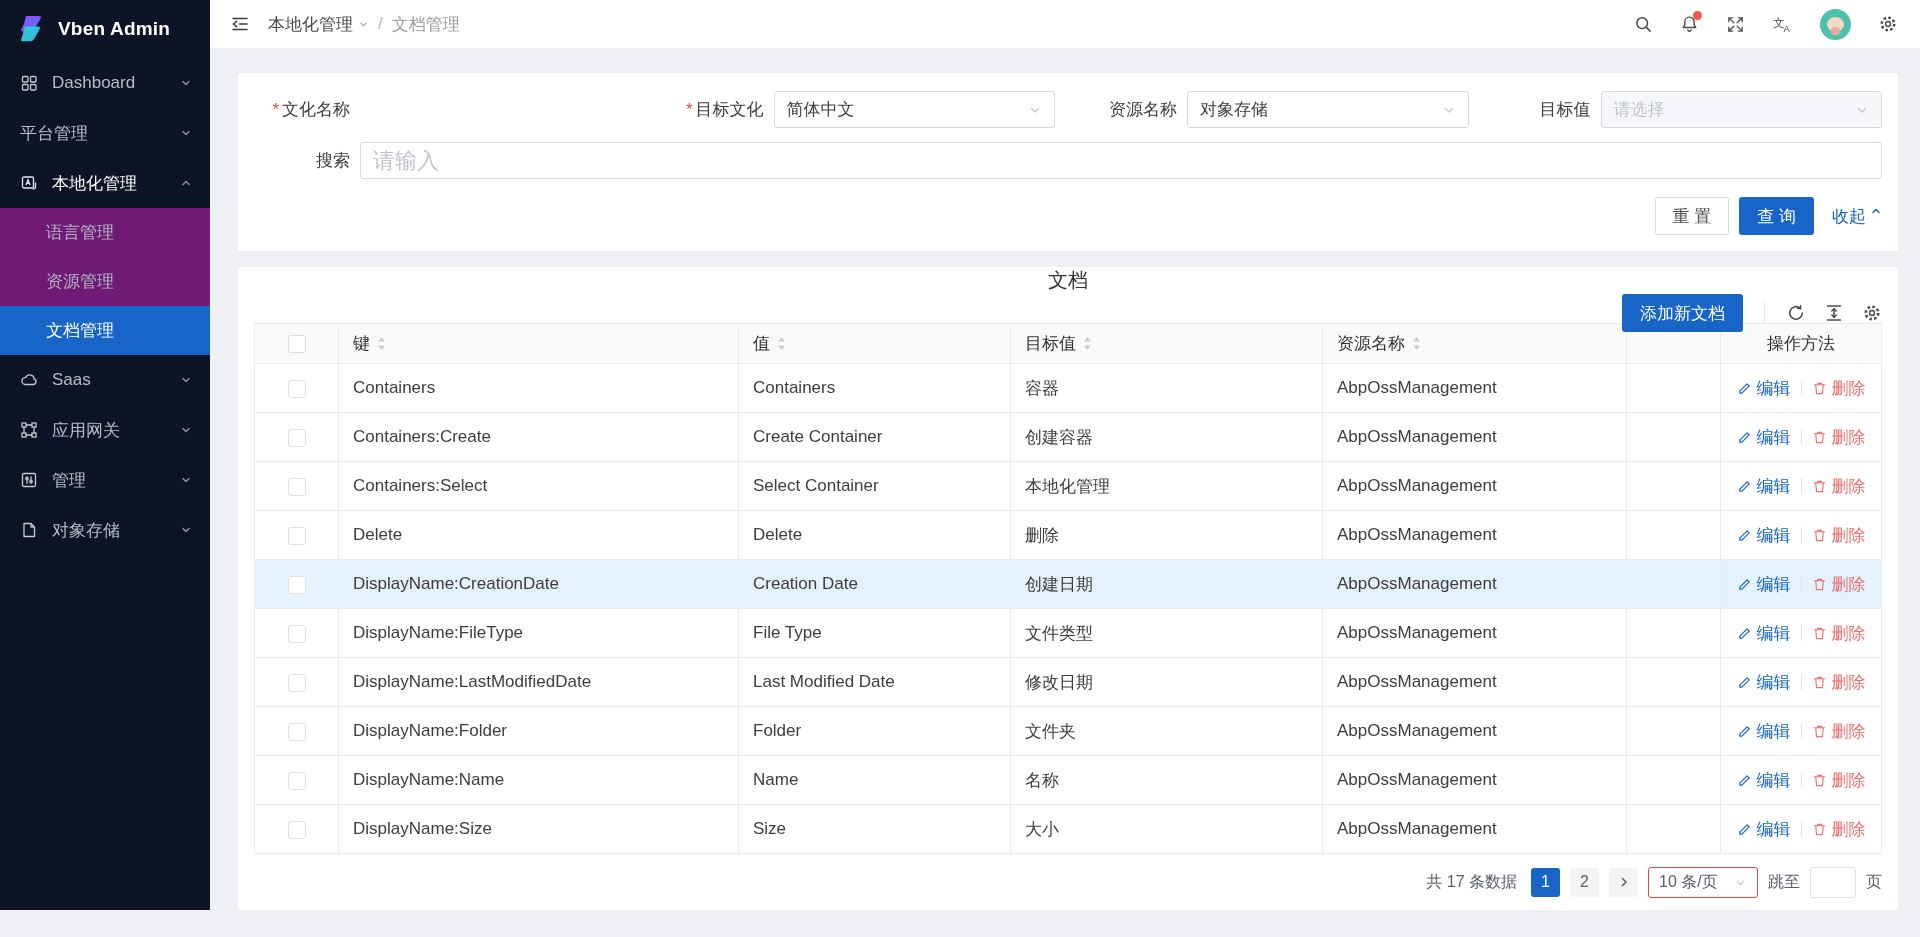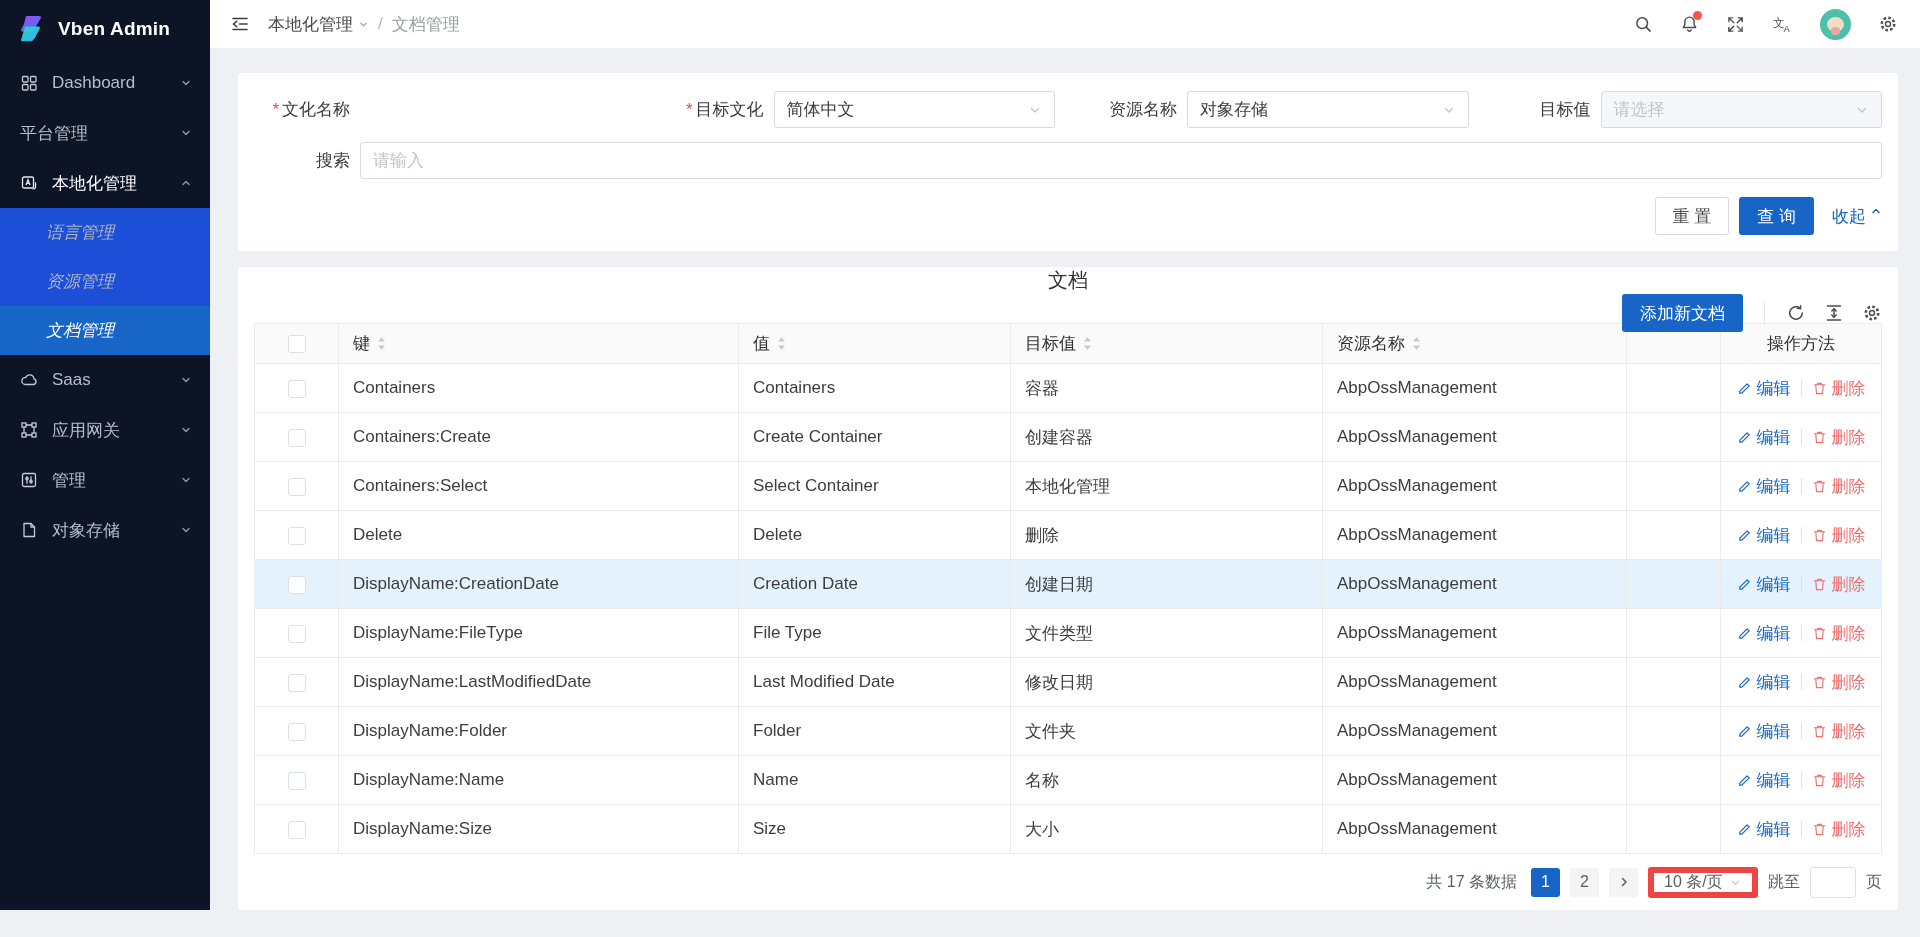--- a/index.html
+++ b/index.html
@@ -8,21 +8,21 @@
   .app { display:flex; width:1920px; height:910px; }
 
   
   .sidebar { width:210px; flex-shrink:0; background:#0d1425; display:flex; flex-direction:column; }
   .logo { height:58px; display:flex; align-items:center; gap:10px; padding-left:16px; cursor:pointer; }
   .logo-title { color:#fff; font-size:19px; font-weight:bold; letter-spacing:.2px; }
   .menu-item { height:50px; display:flex; align-items:center; padding:0 18px 0 20px; color:#b7bdc9; cursor:pointer; }
   .menu-item .mi-icon { width:20px; height:20px; margin-right:12px; display:flex; align-items:center; }
   .menu-item .mi-chev { margin-left:auto; color:#8f96a5; display:flex; }
   .menu-item.expanded { color:#fff; }
-  .submenu { background:#1d4ed8;font-style:italic; }
+  .submenu { background:#701a75; }
   .submenu-item { height:49px; display:flex; align-items:center; padding-left:46px; color:#b0b6c2; cursor:pointer; }
   .submenu-item.active { background:#1765c7; color:#fff; }
 
   
   .main { flex:1; min-width:0; display:flex; flex-direction:column; }
   .topbar { height:49px; background:#fff; border-bottom:1px solid #edeff1; display:flex; align-items:center; padding:0 22px 0 20px; }
   .fold { margin-right:18px; display:flex; cursor:pointer; color:#3c3c3c; }
   .breadcrumb { display:flex; align-items:center; gap:9px; }
   .bc-item { display:flex; align-items:center; gap:5px; color:#4a4a4a; cursor:pointer; }
   .bc-item .chev { color:#9aa0a8; display:flex; }
@@ -43,21 +43,21 @@
   .filter-card { padding:18px 16px 16px; }
   .filter-grid { display:grid; grid-template-columns:repeat(4,1fr); column-gap:26px; }
   .field { display:flex; align-items:center; min-width:0; }
   .field .flabel, .filter-row2 .flabel { width:96px; flex-shrink:0; text-align:right; margin-right:10px; color:#3c3c3c; white-space:nowrap; }
   .req { color:#f53f3f; margin-right:3px; }
   .select { flex:1; min-width:0; height:37px; border:1px solid #d9d9d9; border-radius:3px; background:#fff; display:flex; align-items:center; padding:0 12px; cursor:pointer; }
   .select .chev { margin-left:auto; color:#c0c4cc; display:flex; }
   .select.disabled { background:#f5f7fa; cursor:not-allowed; }
   .placeholder { color:#c0c4cc; }
   .filter-row2 { display:flex; align-items:center; margin-top:14px; }
-  .filter-row2 input { flex:1; height:37px; border:1px solid #d9d9d9; border-radius:3px; padding:0 12px; font-size:17px; font-family:inherit; outline:none; color:#3c3c3c; }
+  .filter-row2 input { flex:1; height:37px; border:1px solid #d9d9d9; border-radius:3px; padding:0 12px; font-size:22px; font-family:inherit; outline:none; color:#3c3c3c; }
   input::placeholder { color:#c0c4cc; }
   .filter-actions { display:flex; justify-content:flex-end; align-items:center; gap:10px; margin-top:18px; }
   .btn { height:38px; padding:0 17px; border-radius:3px; font-size:17px; font-family:inherit; border:1px solid transparent; cursor:pointer; white-space:nowrap; }
   .btn.ghost { background:#fff; border-color:#d9d9d9; color:#4a4a4a; }
   .btn.primary { background:#1765c7; color:#fff; }
   .collapse-link { display:flex; align-items:flex-start; gap:4px; color:#1765c7; cursor:pointer; margin-left:8px; font-weight:500; }
 
   
   .table-card { margin-top:16px; padding:0 16px; }
   .table-toolbar { height:56px; display:flex; align-items:center;flex-direction:column; }
@@ -77,21 +77,21 @@
   .op { display:inline-flex; align-items:center; gap:5px; cursor:pointer; vertical-align:middle; }
   .op.edit { color:#1765c7; }
   .op.del { color:#ed6f6f; }
   .op-div { display:inline-block; width:1px; height:16px; background:#e2e2e2; margin:0 10px; vertical-align:middle; }
 
   
   .pagination { height:56px; display:flex; align-items:center; justify-content:flex-end; gap:10px; font-size:16px; color:#5a5e66; }
   .pg-total { margin-right:4px; }
   .pg-btn { min-width:29px; height:29px; padding:0 6px; border:none; border-radius:3px; background:#f4f4f5; color:#5a5e66; font-size:16px; font-family:inherit; cursor:pointer; display:flex; align-items:center; justify-content:center; }
   .pg-btn.active { background:#1765c7; color:#fff; }
-  .pg-size { width:110px; height:31px; border:6px solid #ef4444; border-radius:3px; background:#fff; display:flex; align-items:center; padding:0 10px; cursor:pointer; font-size:16px; color:#5a5e66; }
+  .pg-size { width:110px; height:31px; border:1px solid #ef4444; border-radius:3px; background:#fff; display:flex; align-items:center; padding:0 10px; cursor:pointer; font-size:16px; color:#5a5e66; }
   .pg-size .chev { margin-left:auto; color:#c0c4cc; display:flex; }
   .pg-jump { width:46px; height:31px; border:1px solid #dcdfe6; border-radius:3px; outline:none; text-align:center; font-size:16px; font-family:inherit; }
   svg { display:block; }
 </style>
 </head>
 <body>
 
 <div class="app">
 
   <aside class="sidebar">

